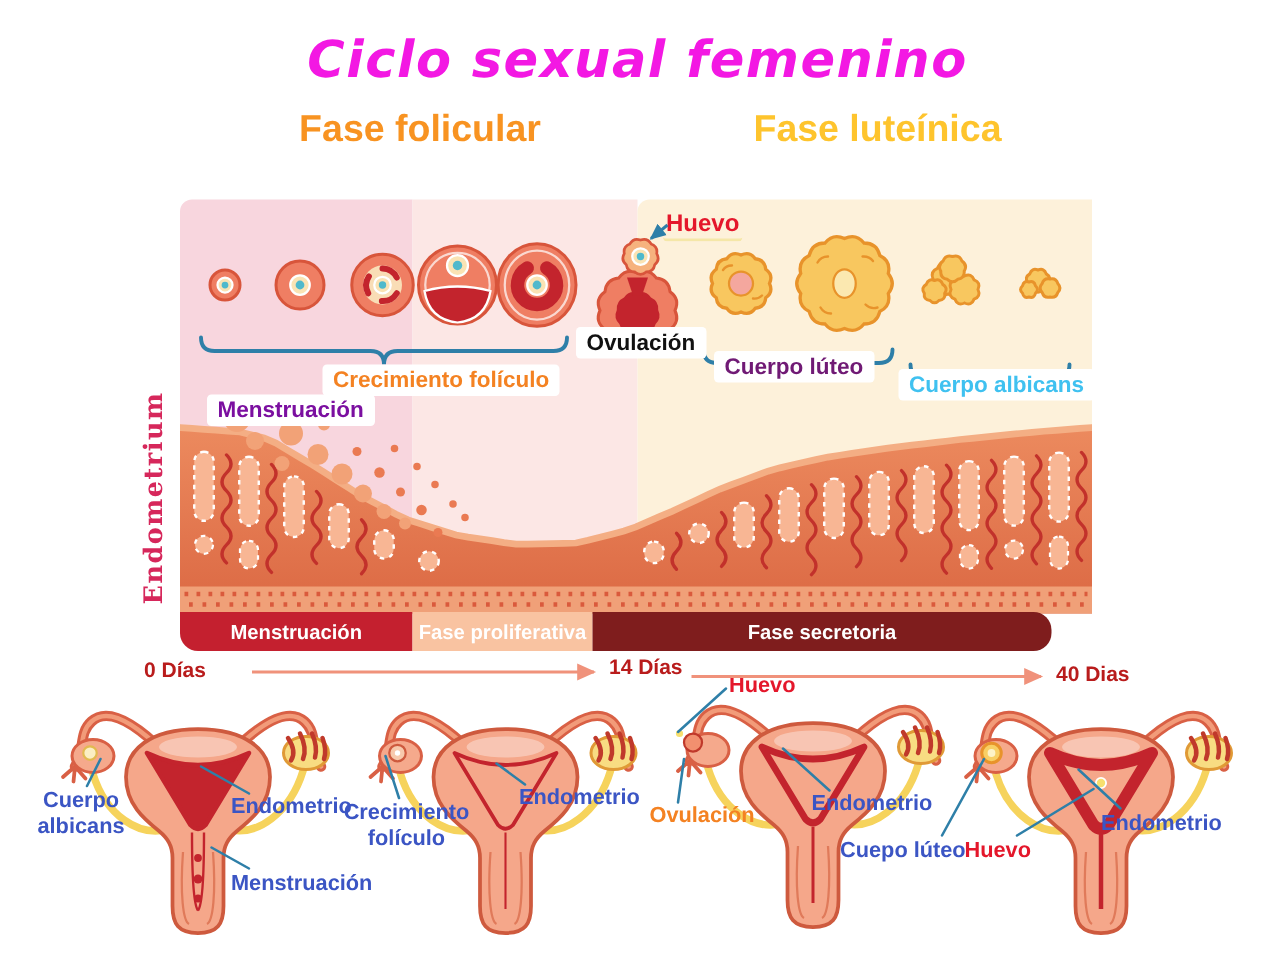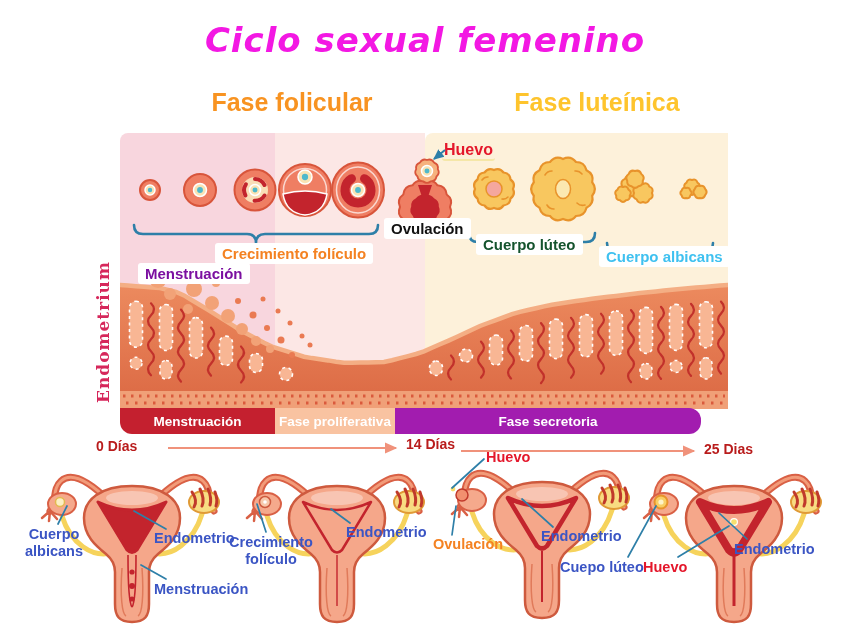--- a/index.html
+++ b/index.html
@@ -3,50 +3,50 @@
 <meta charset="utf-8">
 <style>
   html,body{margin:0;padding:0;background:#fff;}
   body{width:850px;height:638px;position:relative;overflow:hidden;
        font-family:"Liberation Sans",sans-serif;}
   .abs{position:absolute;}
   
   #title{left:0;top:20px;width:850px;text-align:center;
          font-family:"DejaVu Sans",sans-serif;font-style:italic;font-weight:800;
          font-size:34px;color:#f318e3;letter-spacing:1px;}
-  .phase-header{top:88px;font-weight:800;font-size:25px;transform:translateX(-50%);margin-left:12px;}
+  .phase-header{top:72px;font-weight:800;font-size:25px;transform:translateX(-50%);}
   #ph-fol{left:280px;color:#f89321;}
   #ph-lut{left:585px;color:#fec42d;text-align:center;}
   
   #chart{left:120px;top:133px;width:608px;height:275px;}
   .bg{position:absolute;top:0;height:275px;}
   #bg1{left:0;width:155px;background:#f8d6de;border-radius:8px 0 0 0;}
   #bg2{left:155px;width:150px;background:#fce7e5;}
   #bg3{left:305px;width:303px;background:#fdf1da;border-radius:8px 0 0 0;}
   #chartSvg{position:absolute;left:0;top:0;}
   .tag{position:absolute;background:#fff;border-radius:3px;padding:1px 7px;
        font-weight:bold;font-size:15px;white-space:nowrap;line-height:19px;}
   #lbl-huevo-top{left:322px;top:7px;color:#e4172b;font-weight:bold;font-size:16px;
        border-bottom:2px solid #f5e7a8;padding:0 2px;background:transparent;}
   #lbl-ovulacion{left:264px;top:85px;color:#111;}
   #lbl-crecimiento{left:95px;top:110px;color:#f48222;}
-  #lbl-cluteo{left:356px;top:101px;color:#14532d;}
+  #lbl-cluteo{left:356px;top:101px;color:#701a75;}
   #lbl-calbicans{left:479px;top:113px;color:#3fc1f0;}
   #lbl-mens-top{left:18px;top:130px;color:#7b0fa0;}
   
   #yaxis{left:43px;top:333px;width:120px;height:20px;text-align:center;
          transform:rotate(-90deg);font-family:"DejaVu Serif",serif;font-weight:bold;
          font-size:17px;color:#d6275b;letter-spacing:1px;}
   
   #phase-bar{left:120px;top:408px;width:608px;height:26px;display:flex;}
   .seg{height:26px;display:flex;align-items:center;justify-content:center;
        color:#fff;font-weight:bold;font-size:13.5px;}
   #seg1{width:155px;background:#c4202f;border-radius:0 0 0 12px;}
   #seg2{width:120px;background:#f9c3a1;}
-  #seg3{width:306px;background:#a21caf;border-radius:0 12px 12px 0;}
+  #seg3{width:306px;background:#7f1d1d;border-radius:0 12px 12px 0;}
   
   .tl{color:#b91c1c;font-weight:bold;font-size:14px;white-space:nowrap;}
   #t0{left:96px;top:438px;}  #t14{left:406px;top:436px;}  #t28{left:704px;top:441px;}
   
   .fig{position:absolute;width:200px;height:178px;}
   #fig1{left:32px;top:456px;} #fig2{left:237px;top:456px;}
   #fig3{left:442px;top:452px;} #fig4{left:634px;top:456px;}
   .flabel{position:absolute;color:#3b55c4;font-weight:bold;font-size:14.5px;
           line-height:17px;white-space:nowrap;}
   .flabel.center{text-align:center;white-space:normal;}
@@ -216,21 +216,21 @@
 <div id="yaxis" class="abs">Endometrium</div>
 
 <div id="phase-bar" class="abs">
   <div id="seg1" class="seg">Menstruación</div>
   <div id="seg2" class="seg">Fase proliferativa</div>
   <div id="seg3" class="seg">Fase secretoria</div>
 </div>
 
 <div id="t0" class="abs tl">0 Días</div>
 <div id="t14" class="abs tl">14 Días</div>
-<div id="t28" class="abs tl">25 Dias</div>
+<div id="t28" class="abs tl">40 Dias</div>
 
 <div id="fig1" class="fig">
   <svg class="uterus" width="200" height="178" viewBox="0 0 200 178">
       <path d="M83,96 C60,104 38,86 30,60" stroke="#f6d35c" stroke-width="5" fill="none" stroke-linecap="round"></path>
       <path d="M117,96 C140,104 162,84 170,58" stroke="#f6d35c" stroke-width="5" fill="none" stroke-linecap="round"></path>
       <path d="M78,46 C58,26 40,15 29,25 C20,33 25,45 18,55" stroke="#d96045" stroke-width="7" fill="none" stroke-linecap="round"></path>
       <path d="M78,46 C58,26 40,15 29,25 C20,33 25,45 18,55" stroke="#f29b79" stroke-width="3" fill="none" stroke-linecap="round"></path>
       <path d="M122,46 C142,26 160,15 171,25 C180,33 175,45 182,55" stroke="#d96045" stroke-width="7" fill="none" stroke-linecap="round"></path>
       <path d="M122,46 C142,26 160,15 171,25 C180,33 175,45 182,55" stroke="#f29b79" stroke-width="3" fill="none" stroke-linecap="round"></path>
       <path d="M18,55 l-8,7 M18,55 l-1,10 M18,55 l7,8" stroke="#d96045" stroke-width="2.5" fill="none" stroke-linecap="round"></path>

